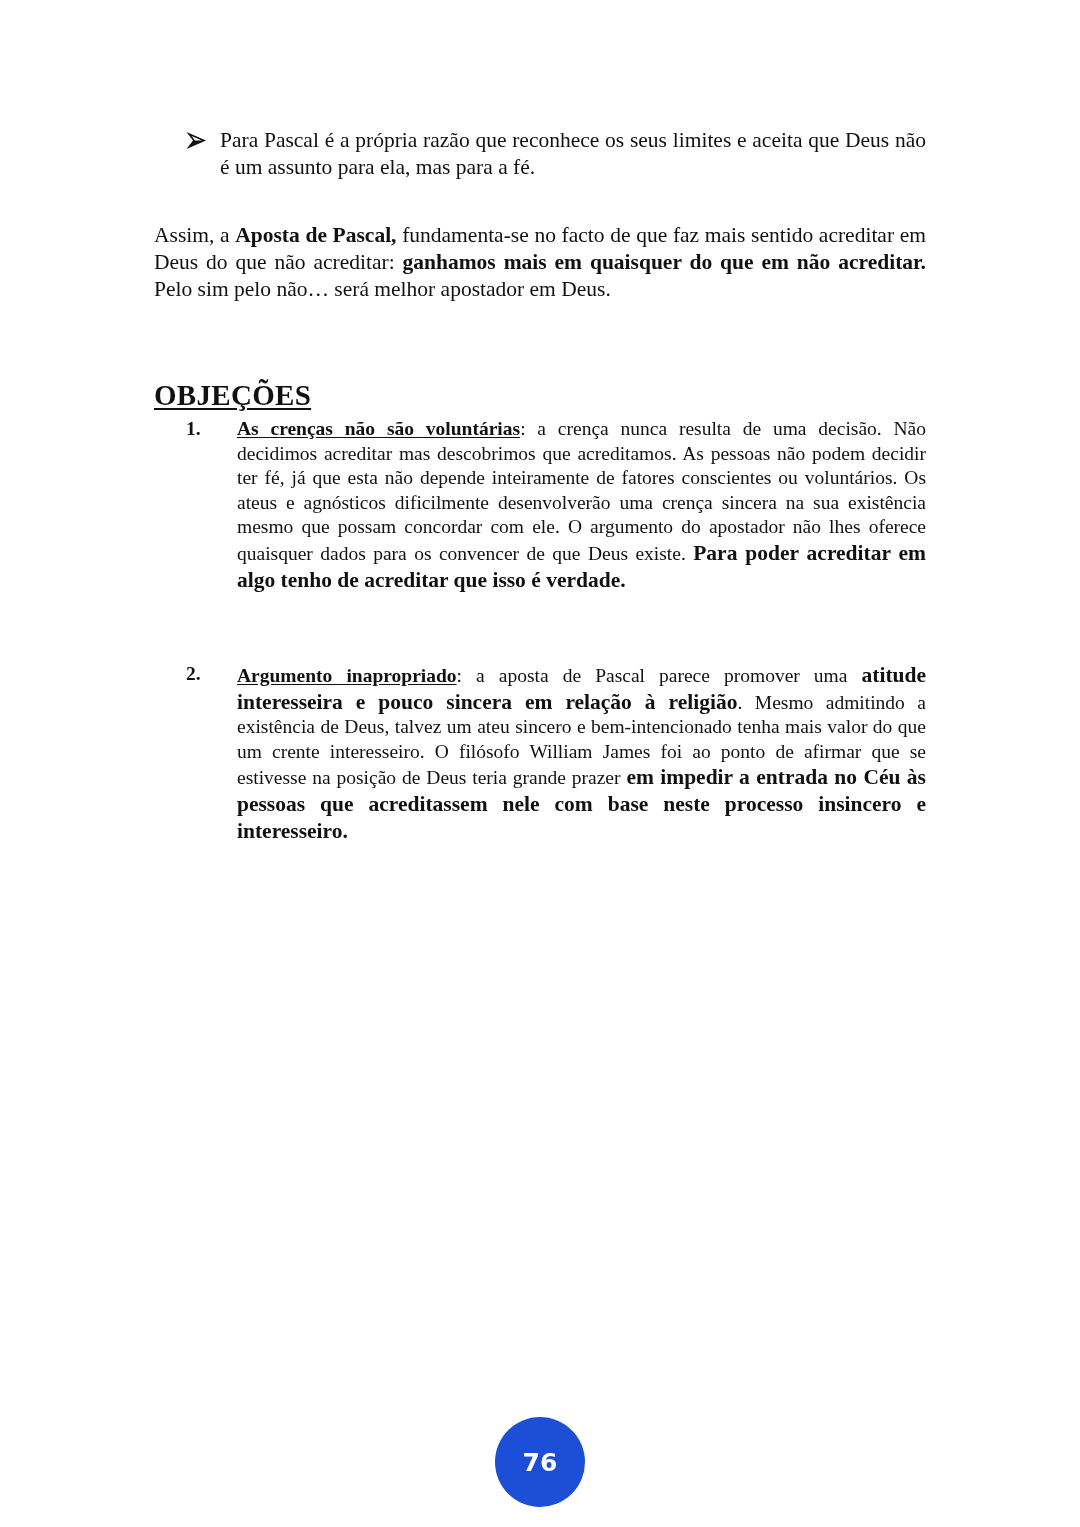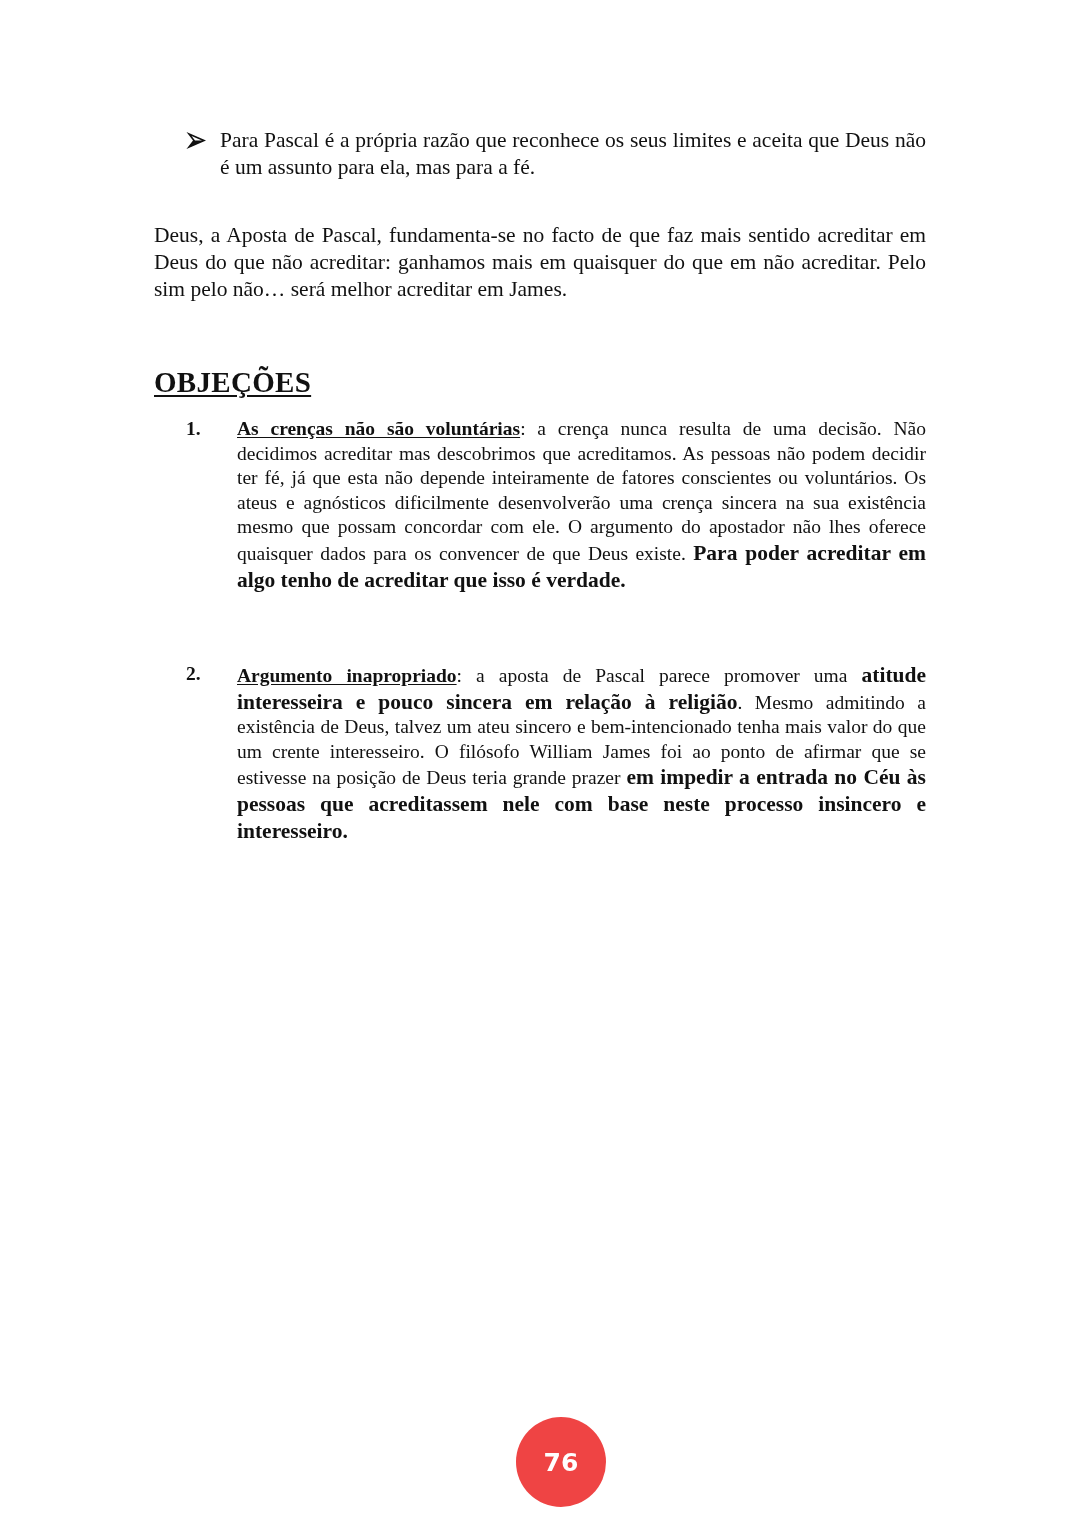--- a/index.html
+++ b/index.html
@@ -43,25 +43,25 @@
     }
     .para {
       position: absolute;
       left: 154px;
       top: 222px;
       width: 772px;
       font-size: 21.5px;
       line-height: 27px;
       text-align: justify;
     }
-    .para b { font-weight: normal; }
+    .para b { font-weight: bold; }
     .heading {
       position: absolute;
       left: 154px;
-      top: 366px;
+      top: 379px;
       font-size: 29px;
       font-weight: bold;
       text-decoration: underline;
       text-decoration-thickness: 2px;
       text-underline-offset: 3px;
       letter-spacing: 0.3px;
     }
     .objection {
       position: absolute;
       left: 186px;
@@ -83,26 +83,26 @@
       margin-left: 51px;
     }
     .obj-title {
       font-weight: bold;
       text-decoration: underline;
       text-underline-offset: 2px;
     }
     .bold-large { font-weight: bold; font-size: 21.5px; line-height: 26px; }
     .page-number {
       position: absolute;
-      left: 516px;
+      left: 495px;
       top: 1417px;
       width: 90px;
       height: 90px;
       border-radius: 50%;
-      background: #ef4444;
+      background: #1d4ed8;
       display: flex;
       align-items: center;
       justify-content: center;
     }
     .page-number span {
       color: #ffffff;
       font-family: "DejaVu Sans", "Liberation Sans", sans-serif;
       font-weight: bold;
       font-size: 25px;
     }
@@ -114,21 +114,21 @@
 
   <div class="bullet-item">
     <svg class="bullet-arrow" viewBox="0 0 22 27">
       <path d="M3 7 L18 13.5 L3 20 L8 13.5 Z" fill="none" stroke="#111" stroke-width="1.6" stroke-linejoin="miter"></path>
       <path d="M8 13.5 L18 13.5 L3 20 Z" fill="#111"></path>
     </svg>
     <span class="bullet-text">Para Pascal é a própria razão que reconhece os seus limites e aceita que Deus não é um assunto para ela, mas para a fé.</span>
   </div>
 
   <p class="para" style="margin:0;">
-    <span>Deus, a </span><b>Aposta de Pascal,</b><span> fundamenta-se no facto de que faz mais sentido acreditar em Deus do que não acreditar: </span><b>ganhamos mais em quaisquer do que em não acreditar.</b><span> Pelo sim pelo não… será melhor acreditar em James.</span>
+    <span>Assim, a </span><b>Aposta de Pascal,</b><span> fundamenta-se no facto de que faz mais sentido acreditar em Deus do que não acreditar: </span><b>ganhamos mais em quaisquer do que em não acreditar.</b><span> Pelo sim pelo não… será melhor apostador em Deus.</span>
   </p>
 
   <div class="heading">OBJEÇÕES</div>
 
   <div class="objection o1">
     <span class="obj-num">1.</span>
     <span class="obj-body"><span class="obj-title">As crenças não são voluntárias</span><span>: a crença nunca resulta de uma decisão. Não decidimos acreditar mas descobrimos que acreditamos. As pessoas não podem decidir ter fé, já que esta não depende inteiramente de fatores conscientes ou voluntários. Os ateus e agnósticos dificilmente desenvolverão uma crença sincera na sua existência mesmo que possam concordar com ele. O argumento do apostador não lhes oferece quaisquer dados para  os convencer de que Deus existe. </span><span class="bold-large">Para poder acreditar em algo tenho de acreditar que isso é verdade.</span></span>
   </div>
 
   <div class="objection o2">

